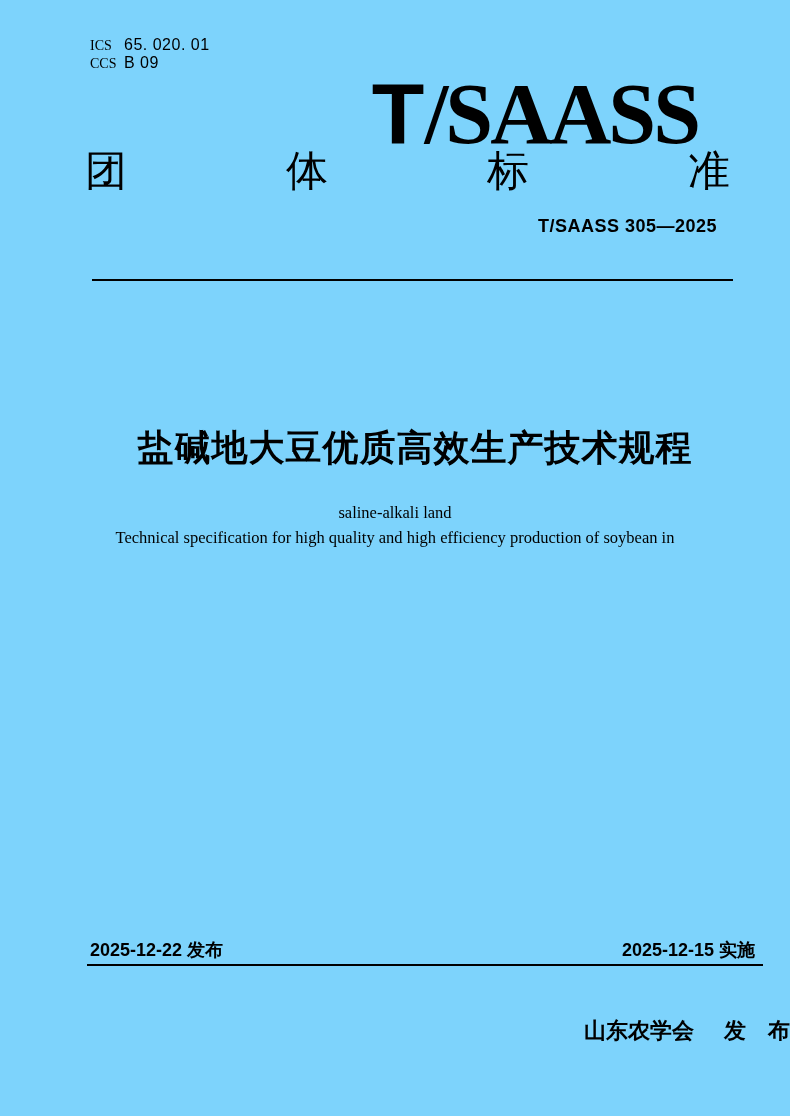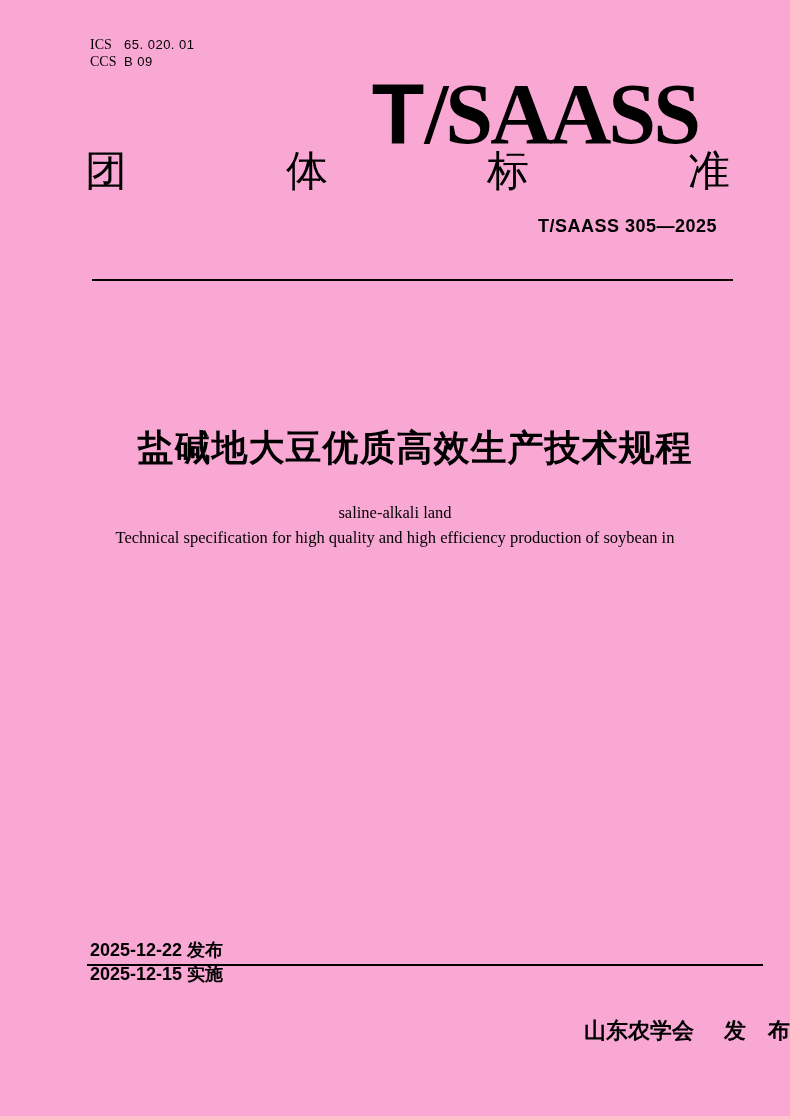--- a/index.html
+++ b/index.html
@@ -7,40 +7,40 @@
     padding: 0;
     background: #e8e8e8;
     font-family: "Liberation Sans", sans-serif;
     color: #000;
   }
   .page {
     position: relative;
     width: 790px;
     height: 1116px;
     margin: 0 auto;
-    background: #f9a8d4;
+    background: #7dd3fc;
     overflow: hidden;
   }
 
   
   .code-block {
     position: absolute;
     left: 90px;
     top: 36px;
     line-height: 17px;
   }
   .code-row { display: flex; align-items: baseline; }
   .code-label {
     font-family: "Liberation Serif", serif;
     font-size: 14px;
     width: 34px;
   }
   .code-value {
     font-family: "Liberation Sans", sans-serif;
-    font-size: 13px;
+    font-size: 16px;
     letter-spacing: 0.5px;
   }
 
   
   .logo {
     position: absolute;
     top: 70px;
     right: 92px;
     font-family: "Liberation Serif", serif;
     font-weight: bold;
@@ -115,21 +115,20 @@
   .date-row {
     position: absolute;
     left: 90px;
     right: 35px;
     top: 938px;
     display: flex;
     justify-content: space-between;
     font-size: 18px;
     font-weight: bold;
     white-space: nowrap;
-    flex-direction: column;
   }
 
   .rule-bottom {
     position: absolute;
     left: 87px;
     right: 27px;
     top: 964px;
     height: 2px;
     background: #000;
   }

